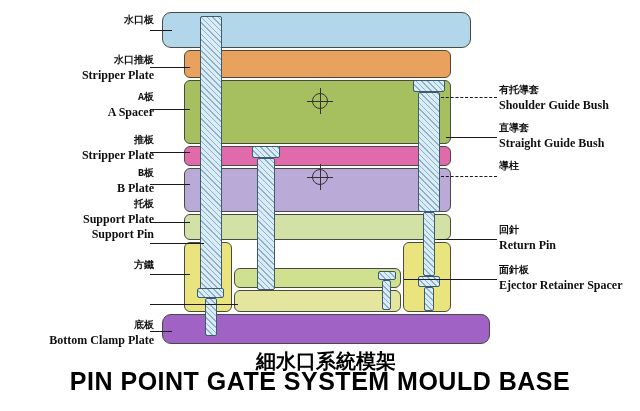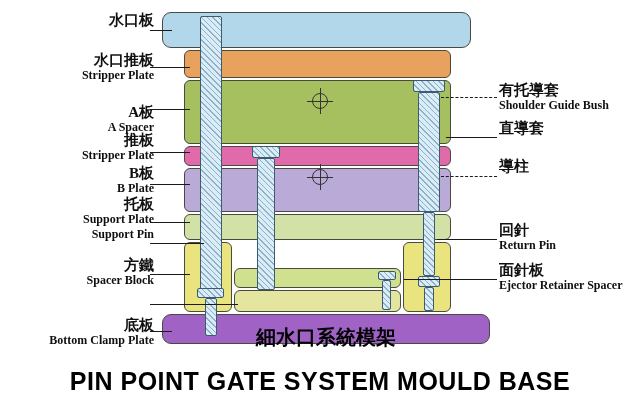--- a/index.html
+++ b/index.html
@@ -42,27 +42,27 @@
   .ch-circle{position:absolute;left:5px;top:5px;width:16px;height:16px;border:1.5px solid #333;border-radius:50%;display:block}
   .ch-h{position:absolute;left:0;top:12.5px;width:26px;height:1px;background:#333;display:block}
   .ch-v{position:absolute;left:12.5px;top:0;width:1px;height:26px;background:#333;display:block}
 
   
   .leader{position:absolute;height:0;border-top:1px solid #1a1a1a;z-index:4}
   .leader.dashed{border-top-style:dashed}
 
   
   .label{position:absolute;z-index:5;font-weight:bold;color:#101010}
-  .label .zh{font-size:15px;line-height:15px;font-family:Liberation Serif, serif}
+  .label .zh{font-size:10px;line-height:15px;font-family:Liberation Mono, monospace}
   .label .en{font-size:12px;line-height:14px;font-family:"Liberation Serif",serif}
   .label.left{left:4px;width:150px;text-align:right}
   .label.right{left:499px;width:140px;text-align:left}
 
   
-  .title-zh{position:absolute;top:324px;left:12px;width:628px;text-align:center;font-size:20px;font-weight:bold;
+  .title-zh{position:absolute;top:348px;left:12px;width:628px;text-align:center;font-size:20px;font-weight:bold;
             color:#000;font-family:Liberation Serif, serif;z-index:5}
   .title-en{position:absolute;top:367px;left:0;width:640px;text-align:center;font-size:25px;font-weight:bold;
             letter-spacing:.5px;color:#000;font-family:"Liberation Sans",sans-serif;z-index:5}
 </style>
 </head>
 <body>
 
 <div class="page">
 
   <div class="plate top-clamp"></div>
@@ -118,54 +118,54 @@
   <div class="leader" style="top:239px;left:437px;width:60px"></div>
   <div class="leader" style="top:279px;left:404px;width:93px"></div>
 
   <div class="label left" style="top:13px">
     <div class="zh">水口板</div>
   </div>
   <div class="label left" style="top:53px">
     <div class="zh">水口推板</div>
     <div class="en">Stripper Plate</div>
   </div>
-  <div class="label left" style="top:105px">
+  <div class="label left" style="top:90px">
     <div class="zh">A板</div>
     <div class="en">A Spacer</div>
   </div>
   <div class="label left" style="top:133px">
     <div class="zh">推板</div>
     <div class="en">Stripper Plate</div>
   </div>
   <div class="label left" style="top:166px">
     <div class="zh">B板</div>
     <div class="en">B Plate</div>
   </div>
   <div class="label left" style="top:197px">
     <div class="zh">托板</div>
     <div class="en">Support Plate</div>
   </div>
   <div class="label left" style="top:227px">
     <div class="en">Support Pin</div>
   </div>
   <div class="label left" style="top:258px">
     <div class="zh">方鐵</div>
-    <div class="en">Spacer Block</div>
   </div>
   <div class="label right" style="top:83px">
     <div class="zh">有托導套</div>
     <div class="en">Shoulder Guide Bush</div>
   </div>
 
   <div class="label left" style="top:318px">
     <div class="zh">底板</div>
     <div class="en">Bottom Clamp Plate</div>
   </div>
   <div class="label right" style="top:121px">
     <div class="zh">直導套</div>
+    <div class="en">Straight Guide Bush</div>
   </div>
   <div class="label right" style="top:159px">
     <div class="zh">導柱</div>
   </div>
   <div class="label right" style="top:223px">
     <div class="zh">回針</div>
     <div class="en">Return Pin</div>
   </div>
   <div class="label right" style="top:263px">
     <div class="zh">面針板</div>

